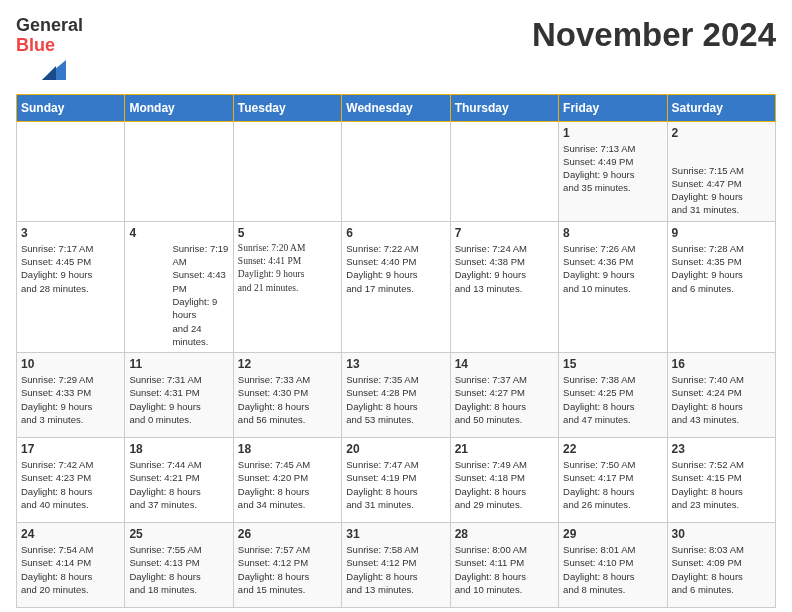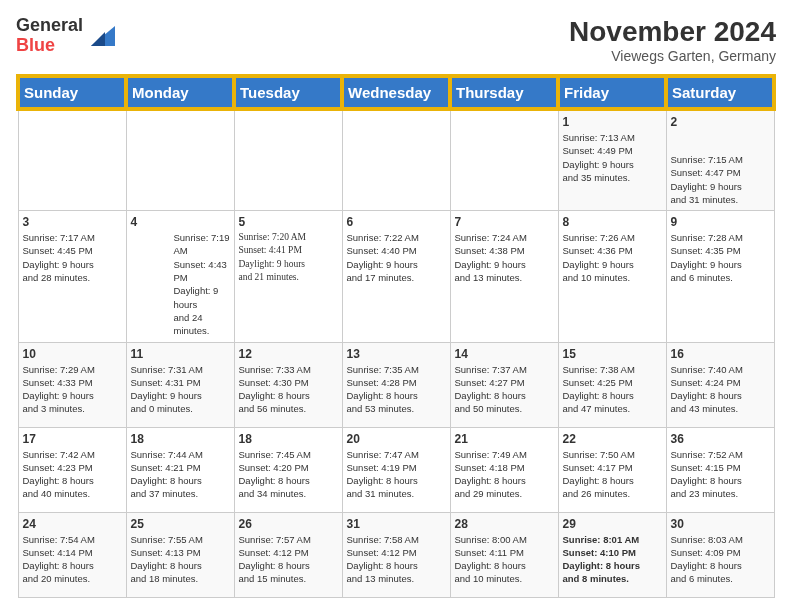--- a/index.html
+++ b/index.html
@@ -12,58 +12,59 @@
     }
     .header {
       display: flex;
       justify-content: space-between;
       align-items: flex-start;
       margin-bottom: 10px;
     }
     .logo {
       display: flex;
       align-items: center;
+      flex-direction: column;
     }
     .logo-text {
       font-size: 18px;
       font-weight: bold;
       line-height: 1.1;
     }
     .logo-text .general { color: #333; }
     .logo-text .blue { color: #ef4444; }
     .logo-icon {
       width: 28px;
       height: 28px;
       margin-left: 4px;
     }
     .title-block {
       text-align: right;
     }
     .month-title {
-      font-size: 28px;
+      font-size: 33px;
       font-weight: bold;
       color: #333;
     }
     .subtitle {
       font-size: 14px;
       color: #555;
     }
     table {
       width: 100%;
       border-collapse: collapse;
       table-layout: fixed;
     }
     thead th {
       background-color: #3579c8;
       color: #fff;
-      font-size: 15px;
+      font-size: 12px;
       font-weight: bold;
       padding: 6px 4px;
       text-align: left;
-      border: 4px solid #eab308;
+      border: 1px solid #eab308;
     }
     tbody td {
       vertical-align: top;
       border: 1px solid #ccc;
       padding: 4px;
       font-size: 10px;
       color: #333;
       height: 85px;
       background: #fff;
     }
@@ -97,21 +98,20 @@
         <span class="blue">Blue</span>
       </div>
     </div>
     <svg class="logo-icon" viewBox="0 0 28 28">
       <polygon points="4,24 28,4 28,24" fill="#3579c8"></polygon>
       <polygon points="4,24 18,10 18,24" fill="#1a4a8a"></polygon>
     </svg>
   </div>
   <div class="title-block">
     <div class="month-title">November 2024</div>
-    <div class="subtitle">Viewegs Garten, Germany</div>
   </div>
 </div>
 
 <table>
   <thead>
     <tr>
     <th>Sunday</th>
         <th>Monday</th>
         <th>Tuesday</th>
         <th>Wednesday</th>
@@ -281,21 +281,21 @@
 and 29 minutes.</div>
         </td>
         <td>
           <span class="day-num">22</span>
           <div class="day-info" style="white-space: pre-line;">Sunrise: 7:50 AM
 Sunset: 4:17 PM
 Daylight: 8 hours
 and 26 minutes.</div>
         </td>
         <td>
-          <span class="day-num">36</span>
+          <span class="day-num">23</span>
           <div class="day-info" style="white-space: pre-line;">Sunrise: 7:52 AM
 Sunset: 4:15 PM
 Daylight: 8 hours
 and 23 minutes.</div>
         </td>
       </tr>
       <tr>
         <td>
           <span class="day-num">24</span>
           <div class="day-info" style="white-space: pre-line;">Sunrise: 7:54 AM
@@ -326,21 +326,21 @@
         </td>
         <td>
           <span class="day-num">28</span>
           <div class="day-info" style="white-space: pre-line;">Sunrise: 8:00 AM
 Sunset: 4:11 PM
 Daylight: 8 hours
 and 10 minutes.</div>
         </td>
         <td>
           <span class="day-num">29</span>
-          <div class="day-info" style="white-space: pre-line; font-weight: bold;">Sunrise: 8:01 AM
+          <div class="day-info" style="white-space: pre-line;">Sunrise: 8:01 AM
 Sunset: 4:10 PM
 Daylight: 8 hours
 and 8 minutes.</div>
         </td>
         <td>
           <span class="day-num">30</span>
           <div class="day-info" style="white-space: pre-line;">Sunrise: 8:03 AM
 Sunset: 4:09 PM
 Daylight: 8 hours
 and 6 minutes.</div>

